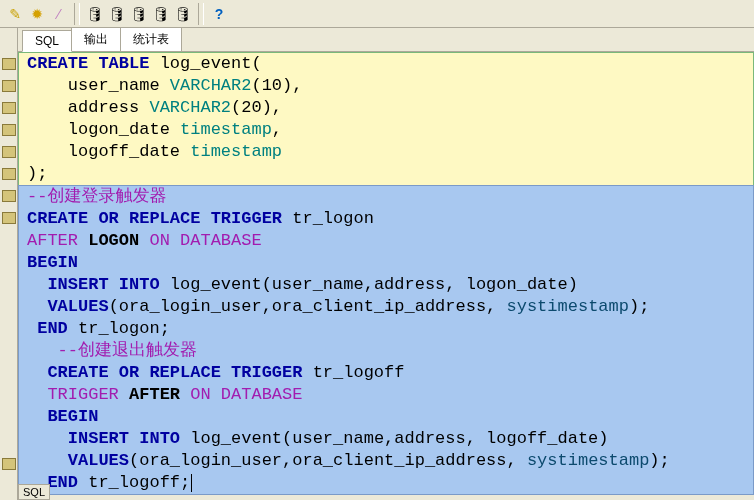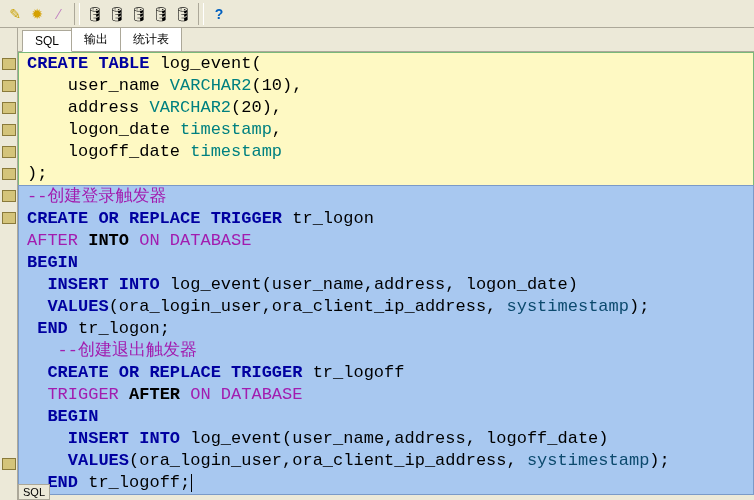--- a/index.html
+++ b/index.html
@@ -70,21 +70,21 @@
 
       <div class="editor">
         <div class="block bg-green"><span class="kw">CREATE TABLE </span><span class="ident">log_event</span><span class="punct">(</span>
 <span>    </span><span class="ident">user_name </span><span class="type">VARCHAR2</span><span class="punct">(</span><span class="ident">10</span><span class="punct">),</span>
 <span>    </span><span class="ident">address </span><span class="type">VARCHAR2</span><span class="punct">(</span><span class="ident">20</span><span class="punct">),</span>
 <span>    </span><span class="ident">logon_date </span><span class="type">timestamp</span><span class="punct">,</span>
 <span>    </span><span class="ident">logoff_date </span><span class="type">timestamp</span>
 <span class="punct">);</span></div>
           <div class="block bg-blue"><span class="comment">--创建登录触发器</span>
 <span class="kw">CREATE OR REPLACE TRIGGER </span><span class="ident">tr_logon</span>
-<span class="kw2">AFTER </span><span class="black">INTO</span><span class="kw2"> ON DATABASE</span>
+<span class="kw2">AFTER </span><span class="black">LOGON</span><span class="kw2"> ON DATABASE</span>
 <span class="kw">BEGIN</span>
 <span>  </span><span class="kw">INSERT INTO </span><span class="ident">log_event</span><span class="punct">(</span><span class="ident">user_name,address, logon_date</span><span class="punct">)</span>
 <span>  </span><span class="kw">VALUES</span><span class="punct">(</span><span class="ident">ora_login_user</span><span class="punct">,</span><span class="ident">ora_client_ip_address</span><span class="punct">, </span><span class="builtin">systimestamp</span><span class="punct">);</span>
 <span> </span><span class="kw">END </span><span class="ident">tr_logon</span><span class="punct">;</span>
 <span>   </span><span class="comment">--创建退出触发器</span>
 <span>  </span><span class="kw">CREATE OR REPLACE TRIGGER </span><span class="ident">tr_logoff</span>
 <span>  </span><span class="kw2">TRIGGER </span><span class="black">AFTER</span><span class="kw2"> ON DATABASE</span>
 <span>  </span><span class="kw">BEGIN</span>
 <span>    </span><span class="kw">INSERT INTO </span><span class="ident">log_event</span><span class="punct">(</span><span class="ident">user_name,address, logoff_date</span><span class="punct">)</span>
 <span>    </span><span class="kw">VALUES</span><span class="punct">(</span><span class="ident">ora_login_user</span><span class="punct">,</span><span class="ident">ora_client_ip_address</span><span class="punct">, </span><span class="builtin">systimestamp</span><span class="punct">);</span>

